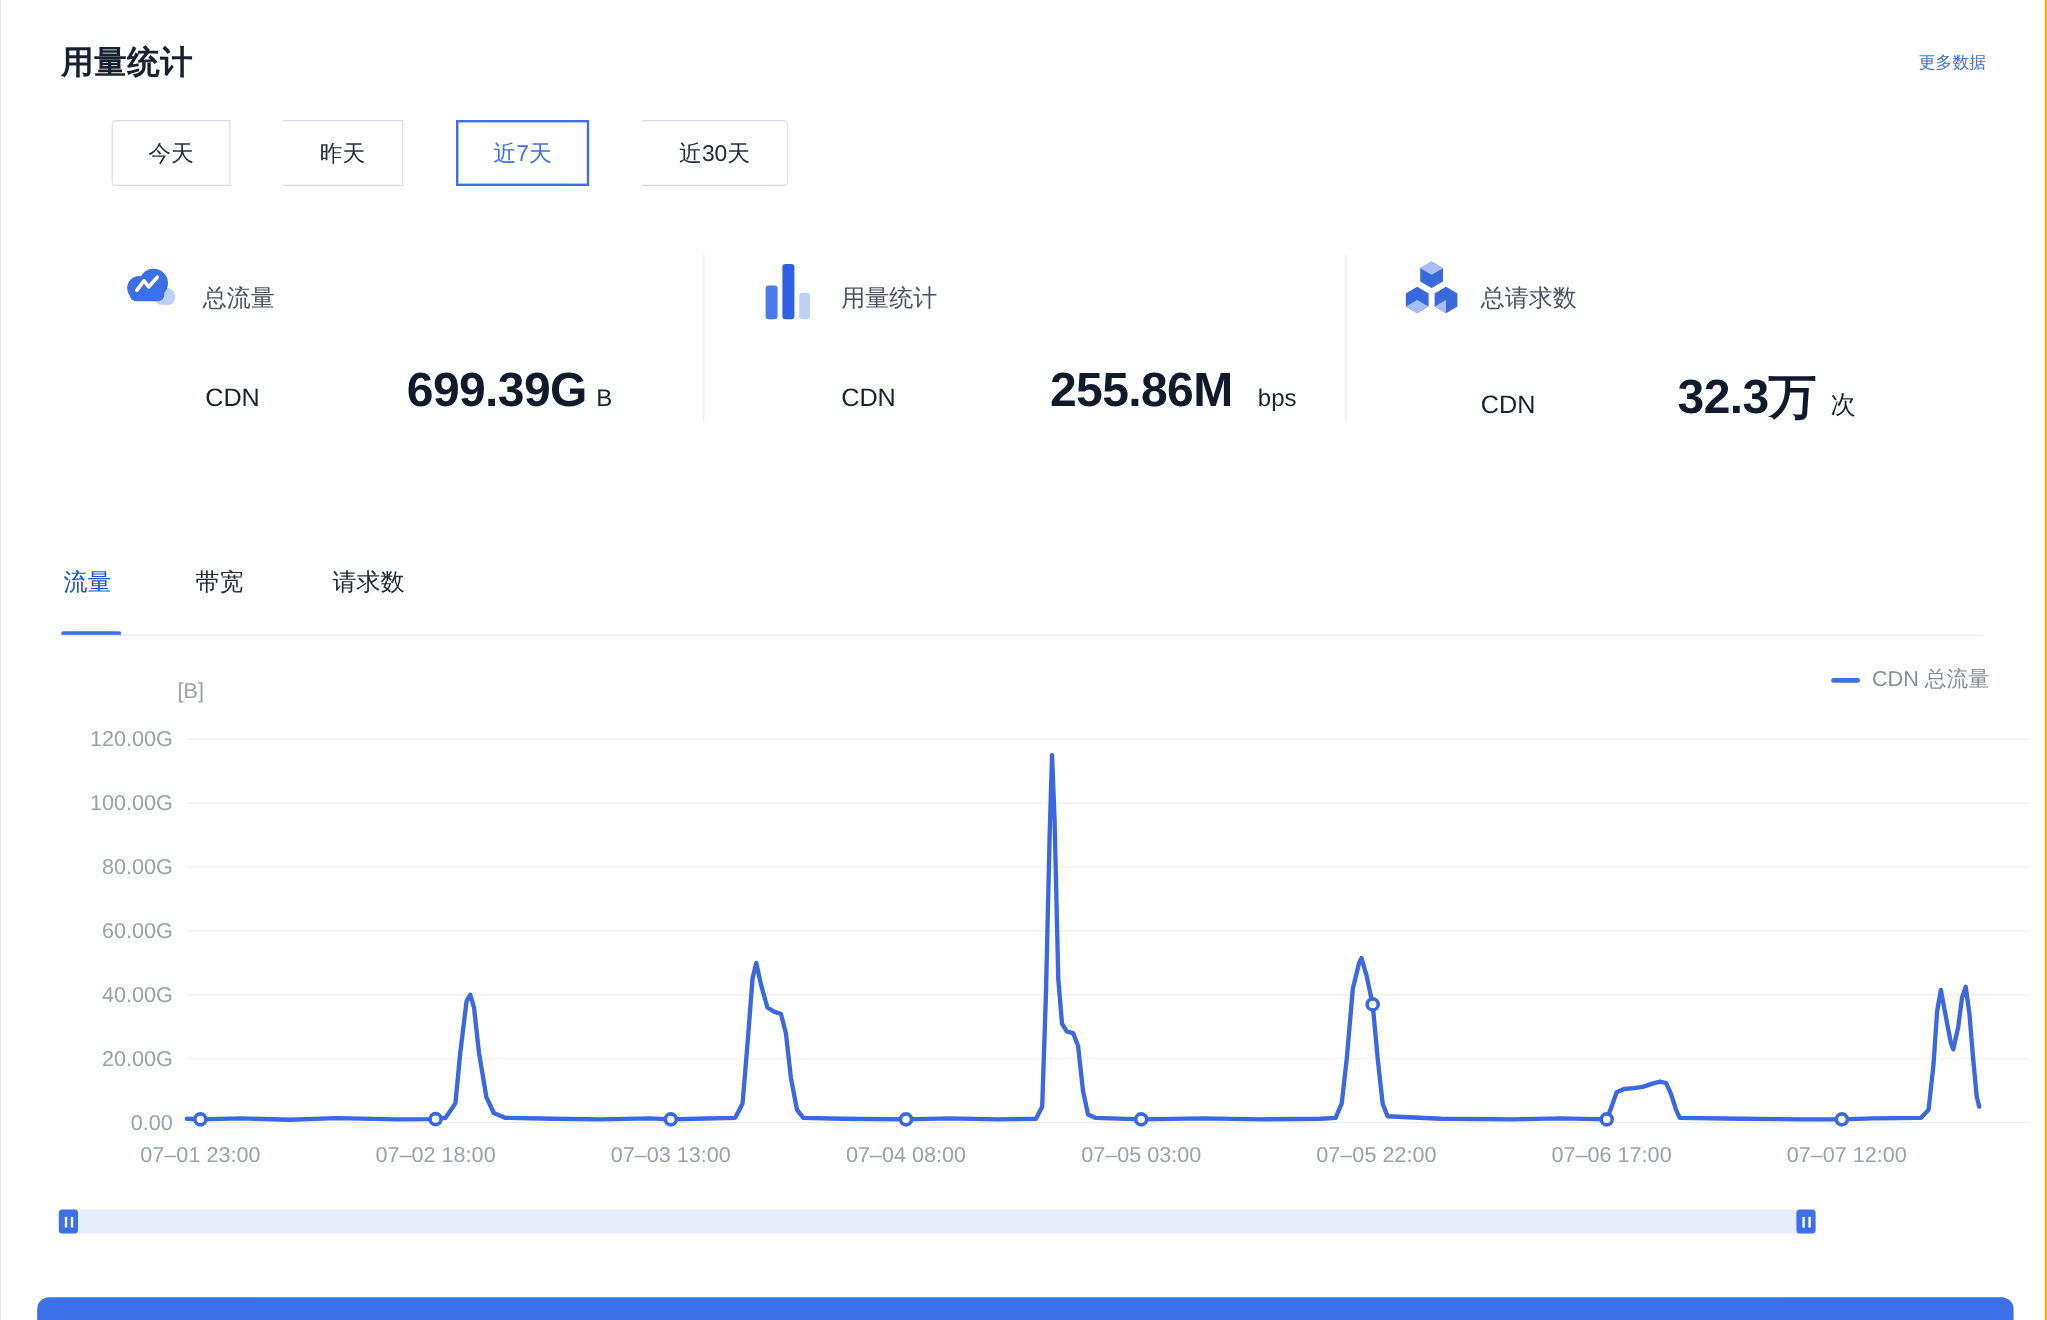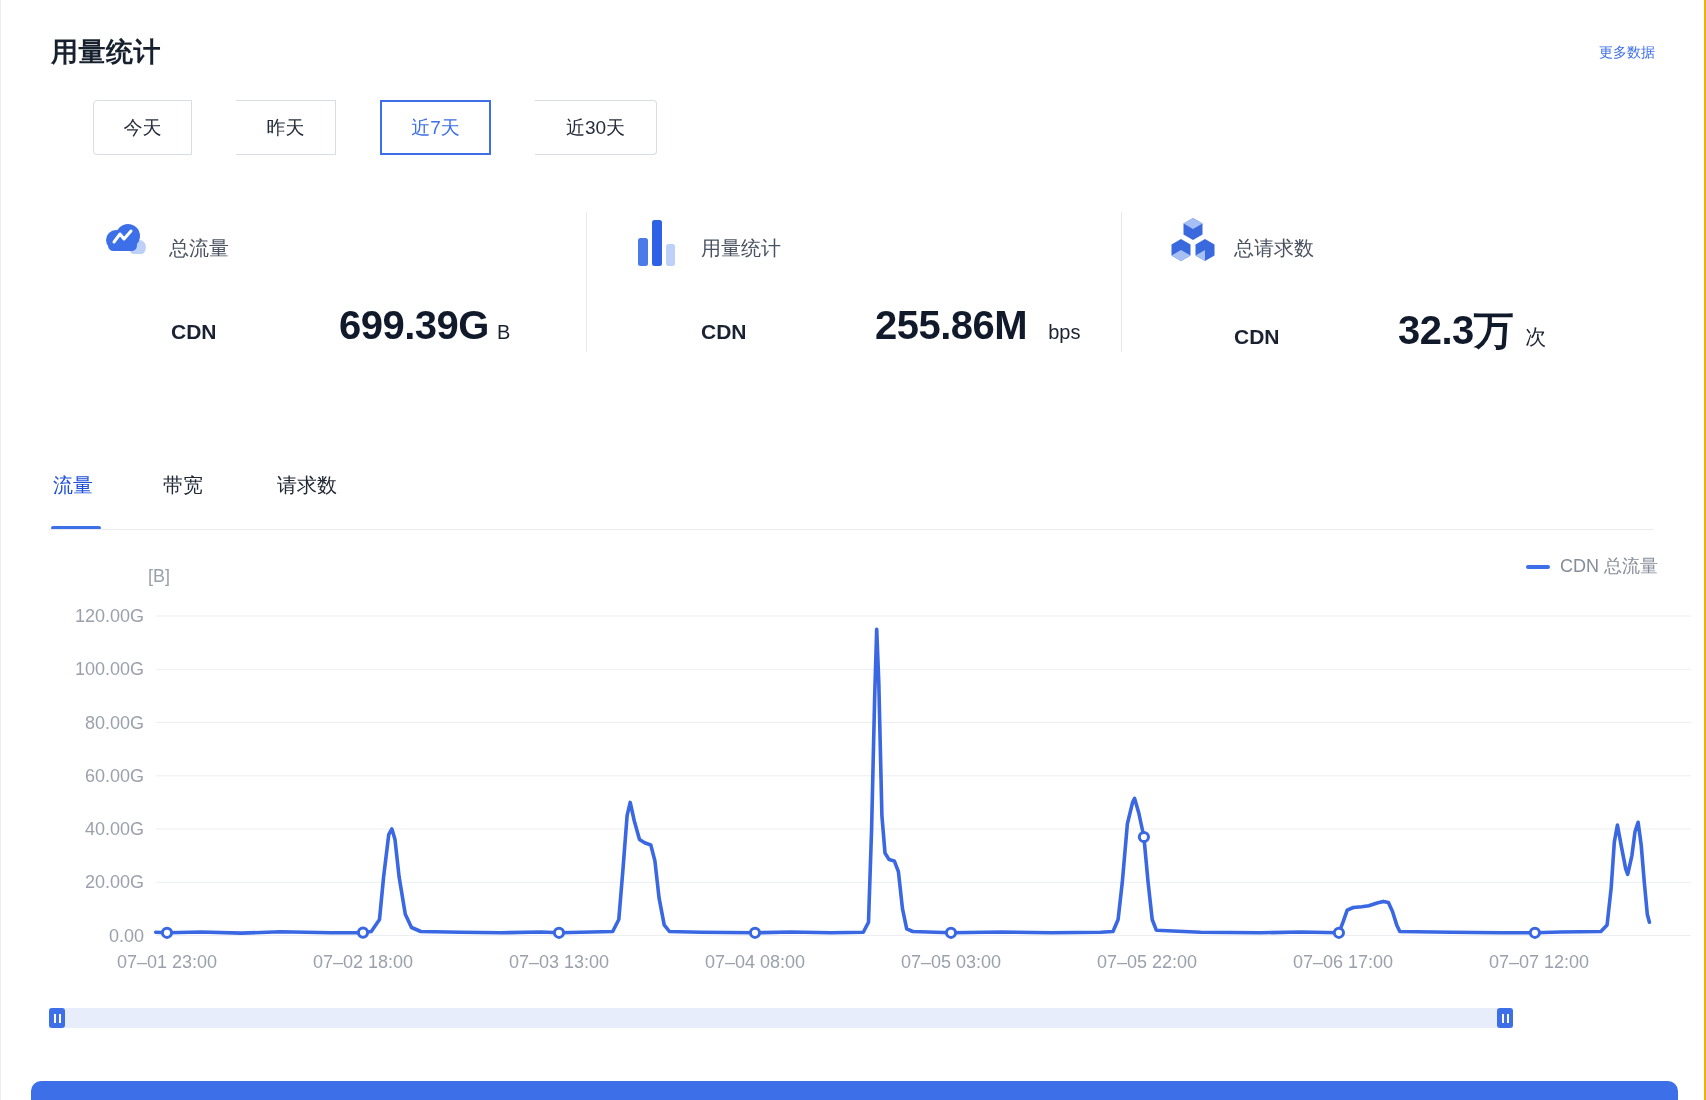--- a/index.html
+++ b/index.html
@@ -18,21 +18,21 @@
     box-sizing:border-box;height:55px;display:flex;align-items:center;justify-content:center;
     background:#fff;border:1px solid #D9DCE2;border-left:none;font-size:19px;color:#242B39;cursor:pointer;margin-left:44px;
   }
   .range-btn:first-child{border-left:1px solid #D9DCE2;border-radius:4px 0 0 4px;}
   .range-btn:last-child{border-radius:0 4px 4px 0;text-align:center;}
   .range-btn.active{border:2px solid #3D6FE8;color:#3D6FE8;z-index:2;}
   
   .vdiv{width:1px;top:212px;height:140px;background:#E8E9ED;}
   .stat-label{top:235px;font-size:20px;color:#4A5160;}
   .stat-row{top:303px;display:flex;align-items:baseline;}
-  .stat-product{font-size:21px;font-weight:700;color:#1A2232;}
+  .stat-product{font-size:21px;font-weight:400;color:#1A2232;}
   .stat-value{font-size:40px;font-weight:700;color:#101A2B;letter-spacing:-0.5px;margin-left:46px;}
   .stat-unit{font-size:20px;color:#1A2232;}
   
   .chart-tab{top:472px;font-size:20px;color:#222835;cursor:pointer;}
   .chart-tab.active{color:#1d4ed8;}
   .tab-underline{left:50px;top:526px;width:50px;height:4px;border-radius:2px;background:#3D6FE8;}
   .tabs-divider{left:48px;top:529px;width:1604px;height:1px;background:#E9EAEE;}
   
   .unit-label{left:147px;top:566px;font-size:18px;color:#9BA0AC;}
   .legend{top:554px;right:46px;display:flex;align-items:center;}

